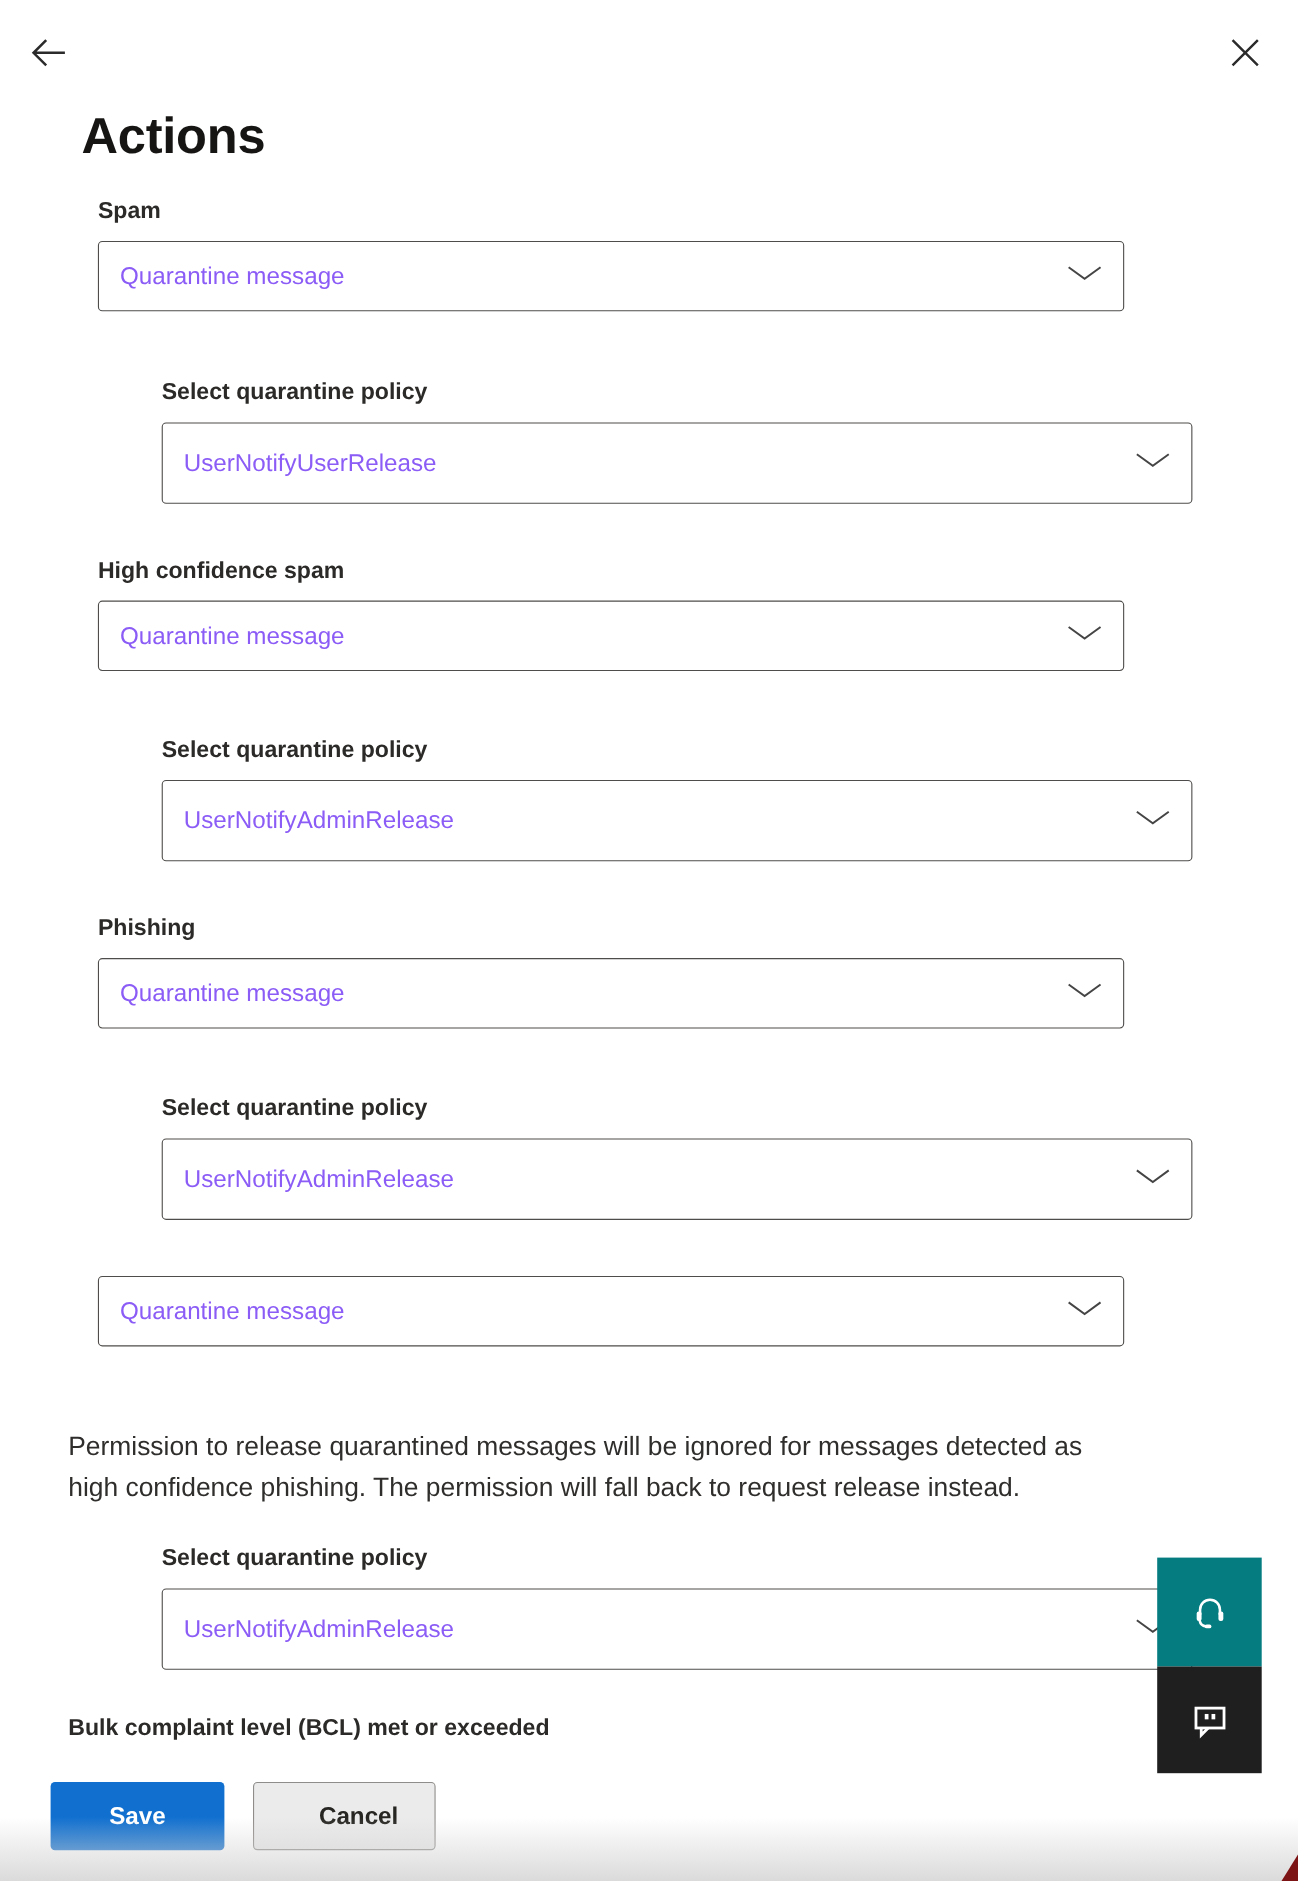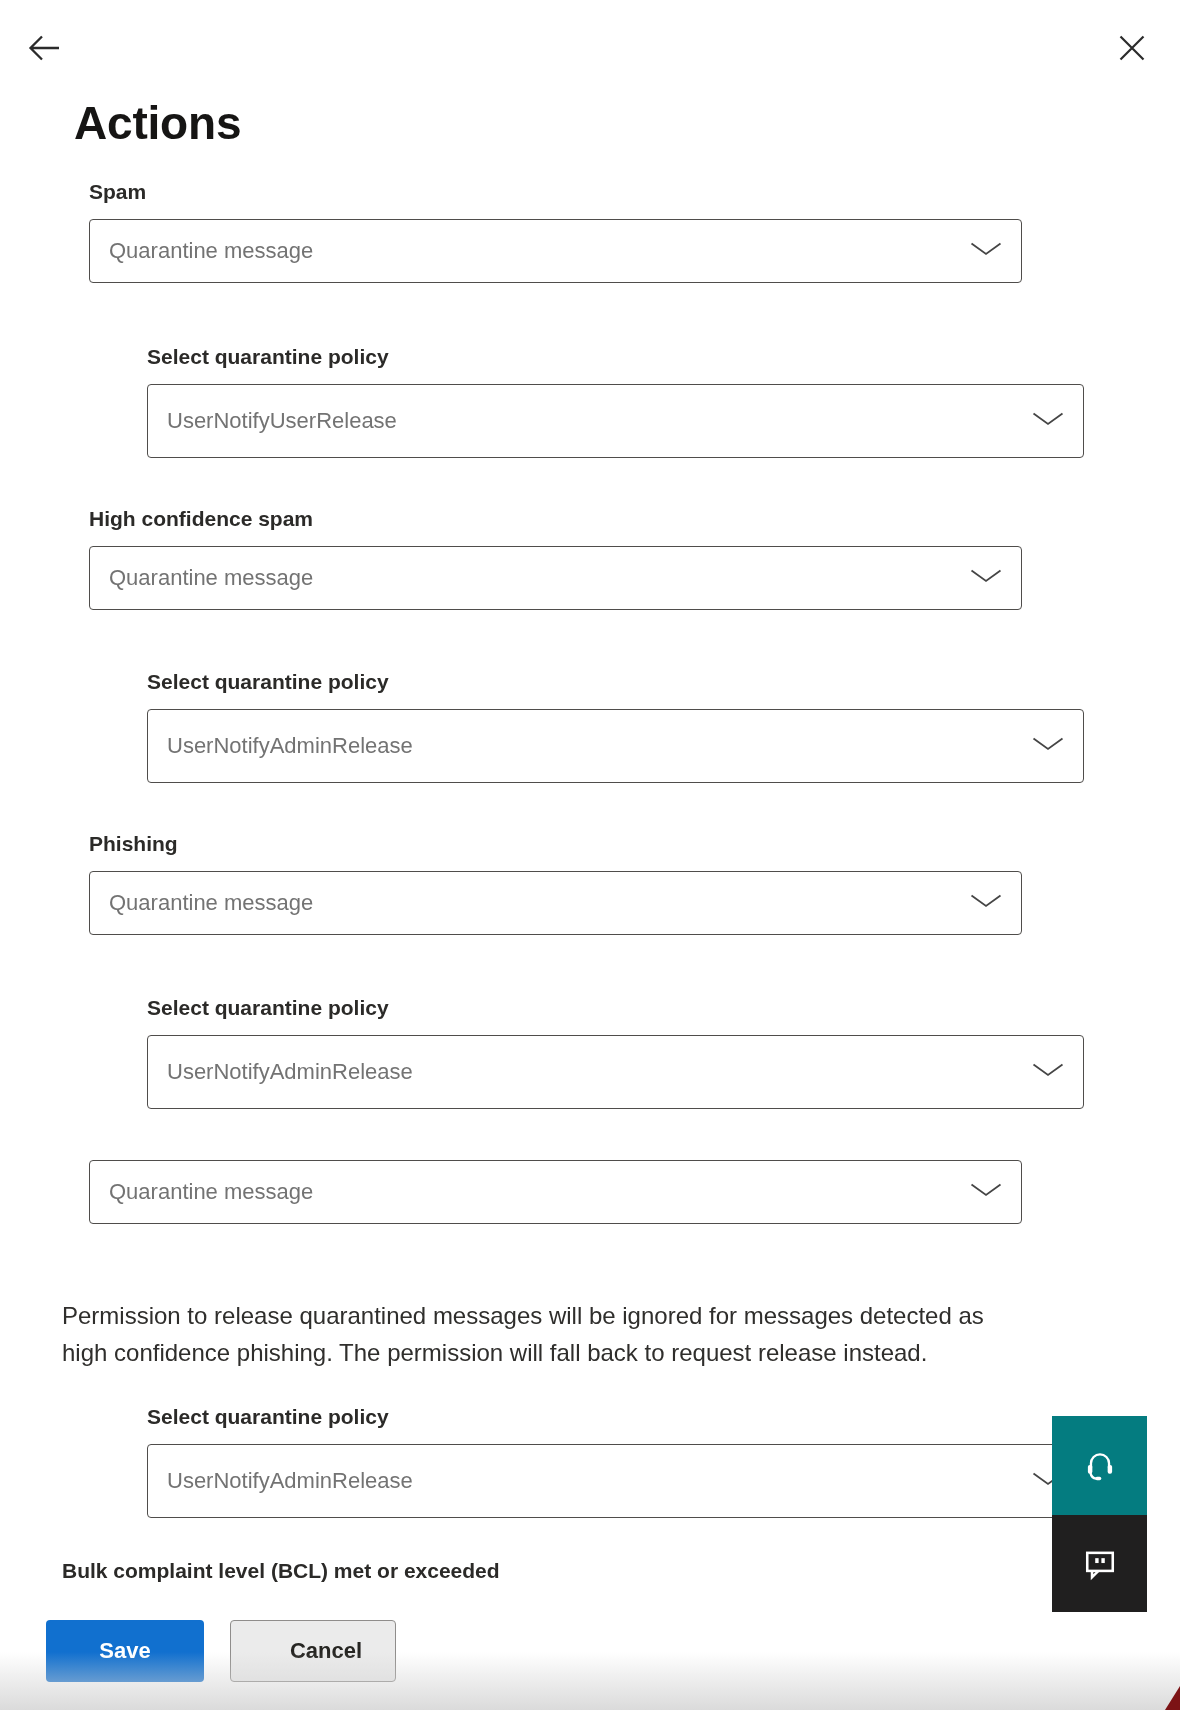--- a/index.html
+++ b/index.html
@@ -29,21 +29,21 @@
     height:27px;line-height:27px;margin-bottom:14px;white-space:nowrap;
   }
   .combo{
     position:relative;box-sizing:border-box;
     height:64px;width:933px;
     border:1.6px solid #4f4d4b;border-radius:4px;background:#ffffff;
     display:flex;align-items:center;cursor:pointer;
   }
   .field.indent .combo{width:937px;height:74px;}
   .combo .cvalue{
-    padding-left:19px;font-size:22px;color:#737373;font-weight:400;
+    padding-left:19px;font-size:22px;color:#8b5cf6;font-weight:400;
     white-space:nowrap;overflow:hidden;
   }
   .combo .chev{
     position:absolute;right:18px;top:50%;transform:translateY(-50%);
     display:block;
   }
 
   .note{
     position:absolute;left:62px;top:1297px;width:945px;
     font-size:24px;line-height:37px;color:#2f2e2c;font-weight:400;

